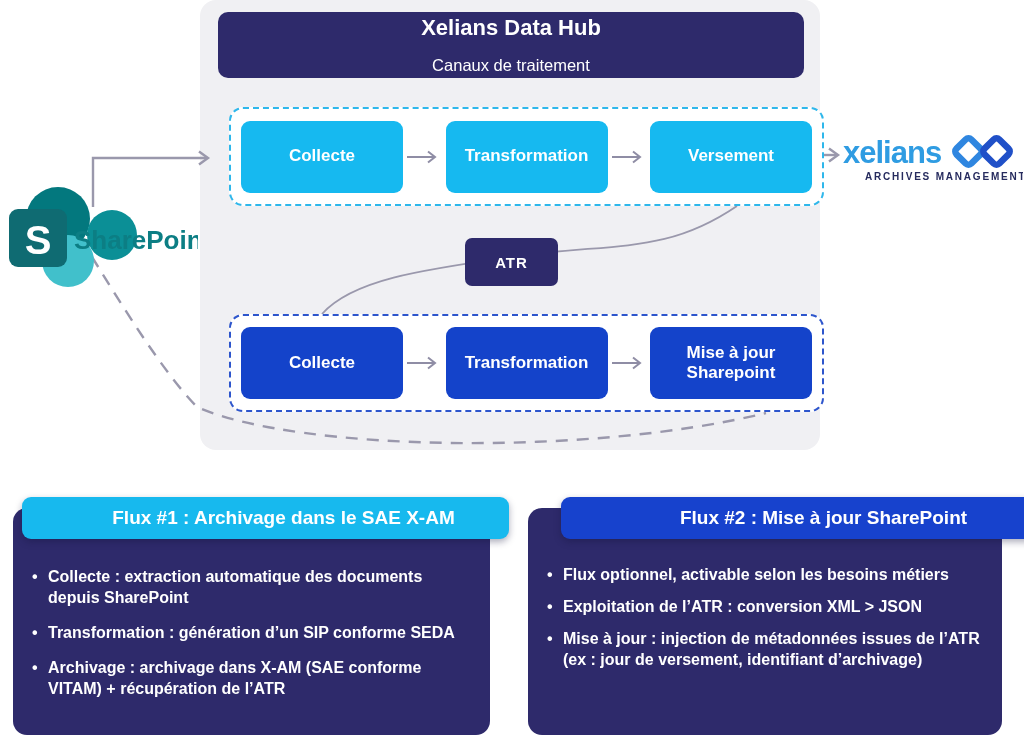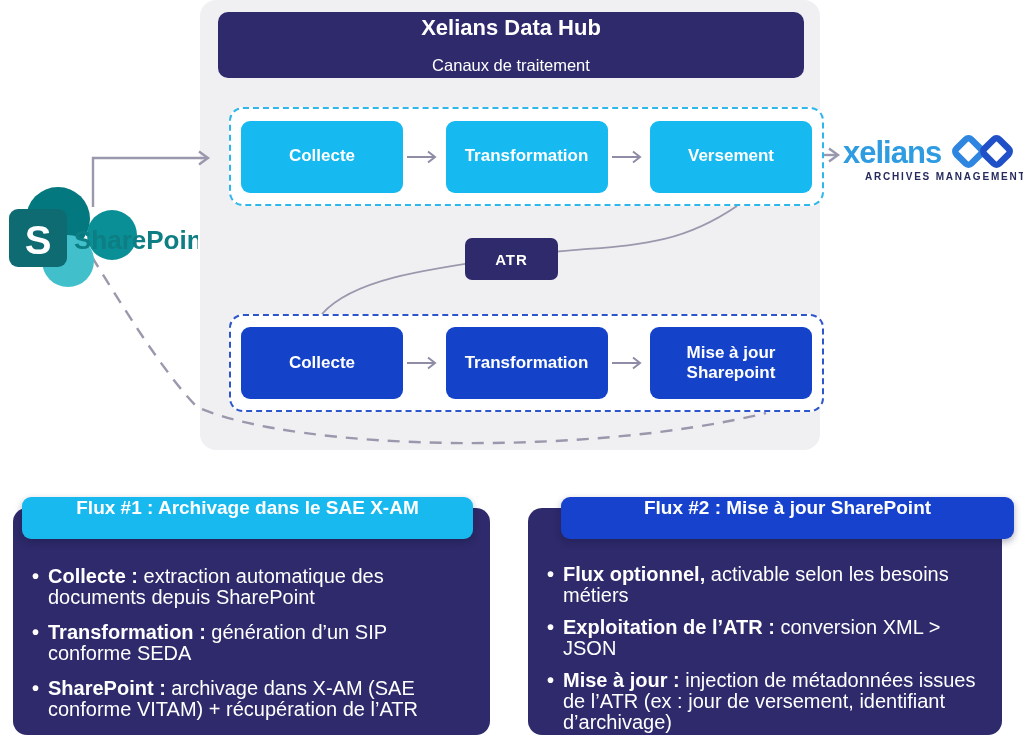--- a/index.html
+++ b/index.html
@@ -34,47 +34,48 @@
   .flow-box{
     width:162px;height:72px;border-radius:9px;color:#fff;
     display:flex;align-items:center;justify-content:center;text-align:center;
     font-weight:bold;font-size:17px;line-height:1.2;padding:0 6px;box-sizing:border-box;
   }
   .row-1 .flow-box{background:#16b9f0;}
   .row-2 .flow-box{background:#1443ca;}
   .step-arrow{flex:0 0 auto;}
   
   .atr-box{
-    position:absolute;left:465px;top:238px;width:93px;height:42px;z-index:2;
+    position:absolute;left:465px;top:238px;width:93px;height:48px;z-index:2;
     background:#2e2a6b;border-radius:7px;color:#fff;font-weight:bold;font-size:15px;
     letter-spacing:1px;display:flex;align-items:center;justify-content:center;
   }
   
   .sharepoint-logo{position:absolute;left:8px;top:185px;z-index:2;}
   .xelians-logo{position:absolute;left:843px;top:130px;z-index:2;}
   
   .card{
     position:absolute;top:508px;height:227px;z-index:2;
     background:#2e2a6b;border-radius:14px;color:#fff;box-sizing:border-box;
   }
   .card-1{left:13px;width:477px;}
   .card-2{left:528px;width:474px;}
   .card-header{
     position:absolute;top:497px;height:42px;z-index:3;border-radius:9px;
-    display:flex;align-items:flex-start;justify-content:center;
+    display:flex;align-items:center;justify-content:center;
     color:#fff;font-weight:bold;font-size:19px;
     box-shadow:0 3px 7px rgba(20,20,60,.35);
+    padding-left:36px;
   }
   .card-header-1{left:22px;width:451px;background:#17b9ee;}
   .card-header-2{left:553px;width:453px;background:#1742cd;margin-left:8px;}
   .bullet-list{list-style:none;margin:0;padding:58px 18px 0 18px;}
   .card-2 .bullet-list{padding-top:56px;}
   .bullet-list li{
     position:relative;padding-left:17px;margin-bottom:14px;
-    font-size:20px;line-height:21px;
+    font-size:16px;line-height:21px;font-weight:bold;
   }
   .card-2 .bullet-list li{margin-bottom:11px;}
   .bullet-list li::before{content:"\2022";position:absolute;left:1px;top:0;font-weight:bold;}
 </style>
 </head>
 <body>
 
 <div class="stage">
 
   <div class="panel"></div>
@@ -146,21 +147,21 @@
   </svg>
 
   <div class="card-header card-header-1">
     <span>Flux #1 : Archivage dans le SAE X-AM</span>
   </div>
 
   <div class="card card-1">
     <ul class="bullet-list">
       <li><b>Collecte :</b><span> extraction automatique des documents depuis SharePoint</span></li>
       <li><b>Transformation :</b><span> génération d’un SIP conforme SEDA</span></li>
-      <li><b>SharePoint :</b><span> archivage dans X-AM (SAE conforme VITAM) + récupération de l’ATR</span></li>
+      <li><b>Archivage :</b><span> archivage dans X-AM (SAE conforme VITAM) + récupération de l’ATR</span></li>
     </ul>
   </div>
 
   <div class="card-header card-header-2">
     <span>Flux #2 : Mise à jour SharePoint</span>
   </div>
 
   <div class="card card-2">
     <ul class="bullet-list">
       <li><b>Flux optionnel,</b><span> activable selon les besoins métiers</span></li>

